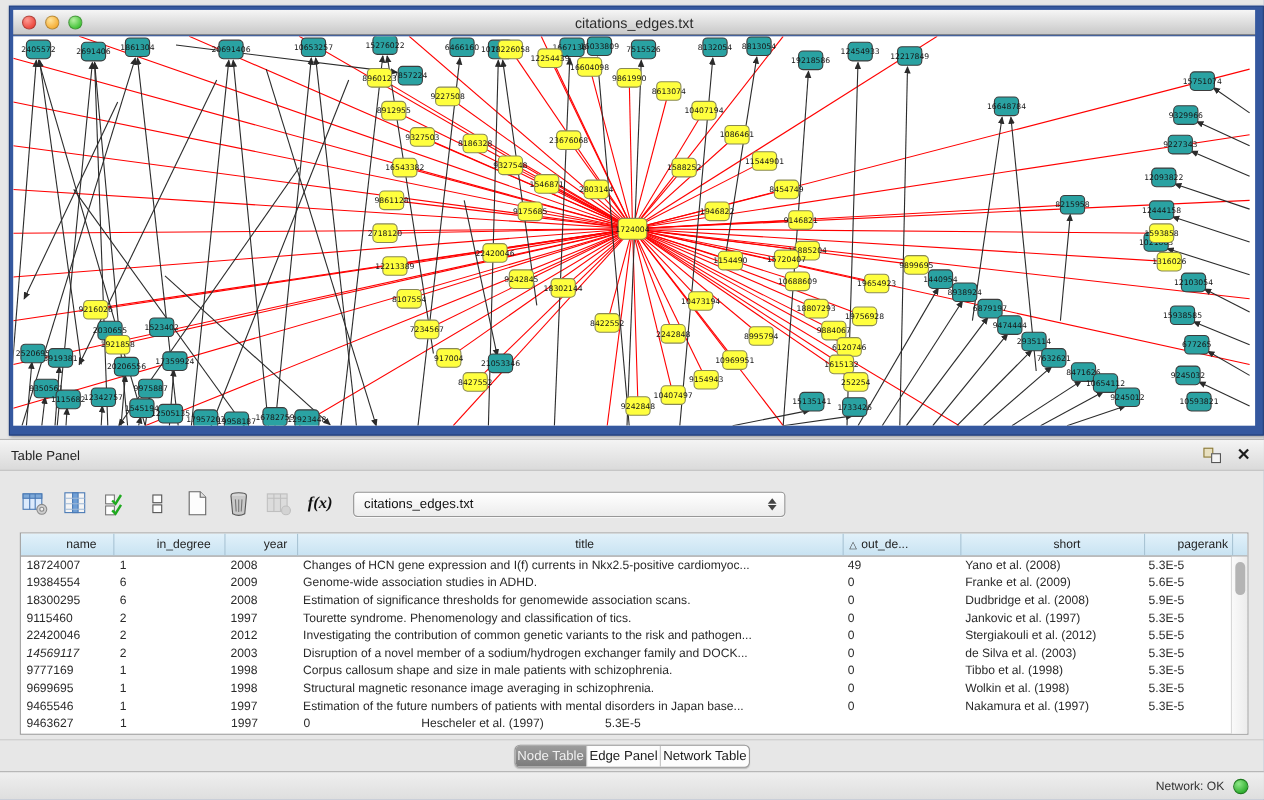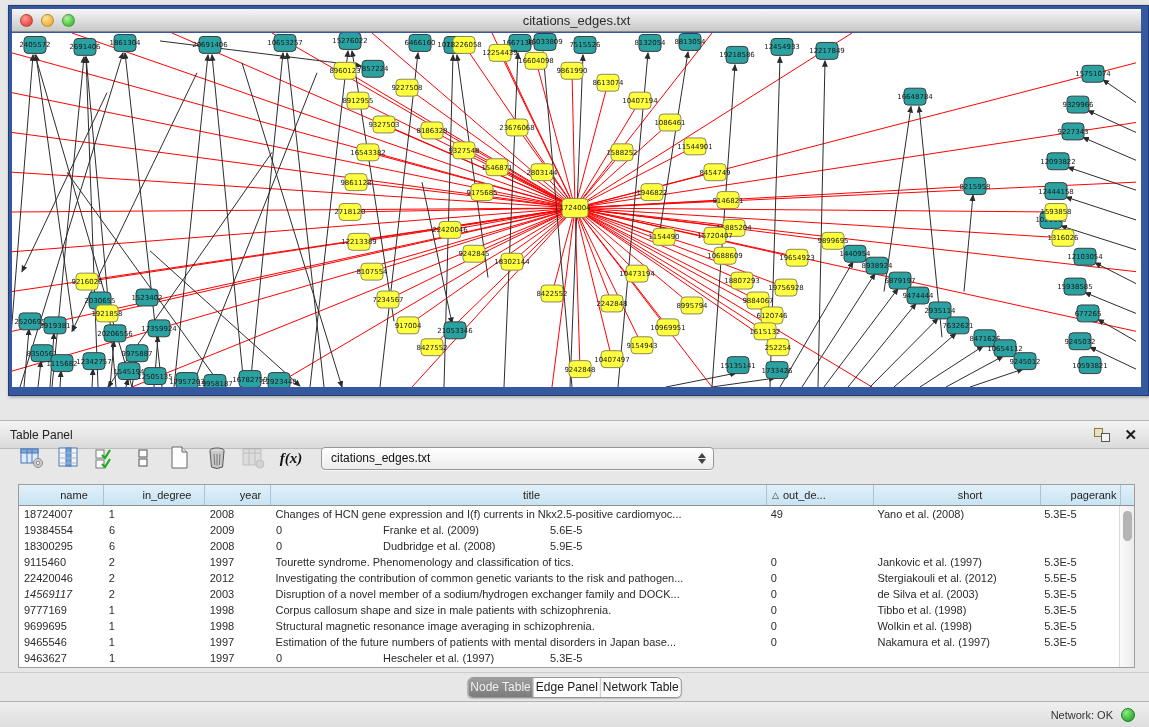--- a/index.html
+++ b/index.html
@@ -32,21 +32,21 @@
   .tl.red{ background:radial-gradient(circle at 35% 30%, #ff9a92, #ec4c42 70%); }
   .tl.yellow{ background:radial-gradient(circle at 35% 30%, #ffe39a, #f6b03a 70%); }
   .tl.green{ background:radial-gradient(circle at 35% 30%, #b5f0a2, #47c53c 70%); }
   .graph-canvas{
     position:absolute; left:4px; top:28px; right:8px; bottom:9px; background:#fff; overflow:hidden;
   }
   .graph-canvas svg{ display:block; width:100%; height:100%; }
 
   
   .panel-header{
-    position:absolute; top:420px; left:0; width:1149px; height:29px;
+    position:absolute; top:399px; left:0; width:1149px; height:29px;
     background:linear-gradient(#f4f4f4,#dadada);
     border-top:1px solid #b7b7b7; border-bottom:1px solid #bdbdbd;
     display:flex; align-items:center;
   }
   .panel-header .panel-title{ font-size:12px; color:#222; margin-left:10px; }
   .panel-header .spacer{ flex:1; }
   .float-icon{ width:16px; height:14px; position:relative; margin-right:14px; cursor:pointer;}
   .float-icon .sq1{ position:absolute; left:0; top:0; width:9px; height:9px; border:1px solid #8a7a3a; background:#e8e0c0;}
   .float-icon .sq2{ position:absolute; right:0; bottom:0; width:9px; height:9px; border:1px solid #555; background:#f4f4f4;}
   .close-icon{ font-size:15px; font-weight:bold; color:#1c1c1c; margin-right:12px; cursor:pointer; line-height:14px;}
@@ -863,28 +863,30 @@
         <div class="td" style="width: 66px;">2008</div>
         <div class="td" style="width: 496px;">Changes of HCN gene expression and I(f) currents in Nkx2.5-positive cardiomyoc...</div>
         <div class="td" style="width: 107px;">49</div>
         <div class="td" style="width: 167px;">Yano et al. (2008)</div>
         <div class="td" style="width: 80px;">5.3E-5</div>
       </div>
       <div class="tr">
         <div class="td" style="width: 85px;">19384554</div>
         <div class="td" style="width: 101px;">6</div>
         <div class="td" style="width: 66px;">2009</div>
+        <div class="td" style="width: 496px;">Genome-wide association studies in ADHD.</div>
         <div class="td" style="width: 107px;">0</div>
         <div class="td" style="width: 167px;">Franke et al. (2009)</div>
         <div class="td" style="width: 80px;">5.6E-5</div>
       </div>
       <div class="tr">
         <div class="td" style="width: 85px;">18300295</div>
         <div class="td" style="width: 101px;">6</div>
         <div class="td" style="width: 66px;">2008</div>
+        <div class="td" style="width: 496px;">Estimation of significance thresholds for genomewide association scans.</div>
         <div class="td" style="width: 107px;">0</div>
         <div class="td" style="width: 167px;">Dudbridge et al. (2008)</div>
         <div class="td" style="width: 80px;">5.9E-5</div>
       </div>
       <div class="tr">
         <div class="td" style="width: 85px;">9115460</div>
         <div class="td" style="width: 101px;">2</div>
         <div class="td" style="width: 66px;">1997</div>
         <div class="td" style="width: 496px;">Tourette syndrome. Phenomenology and classification of tics.</div>
         <div class="td" style="width: 107px;">0</div>

